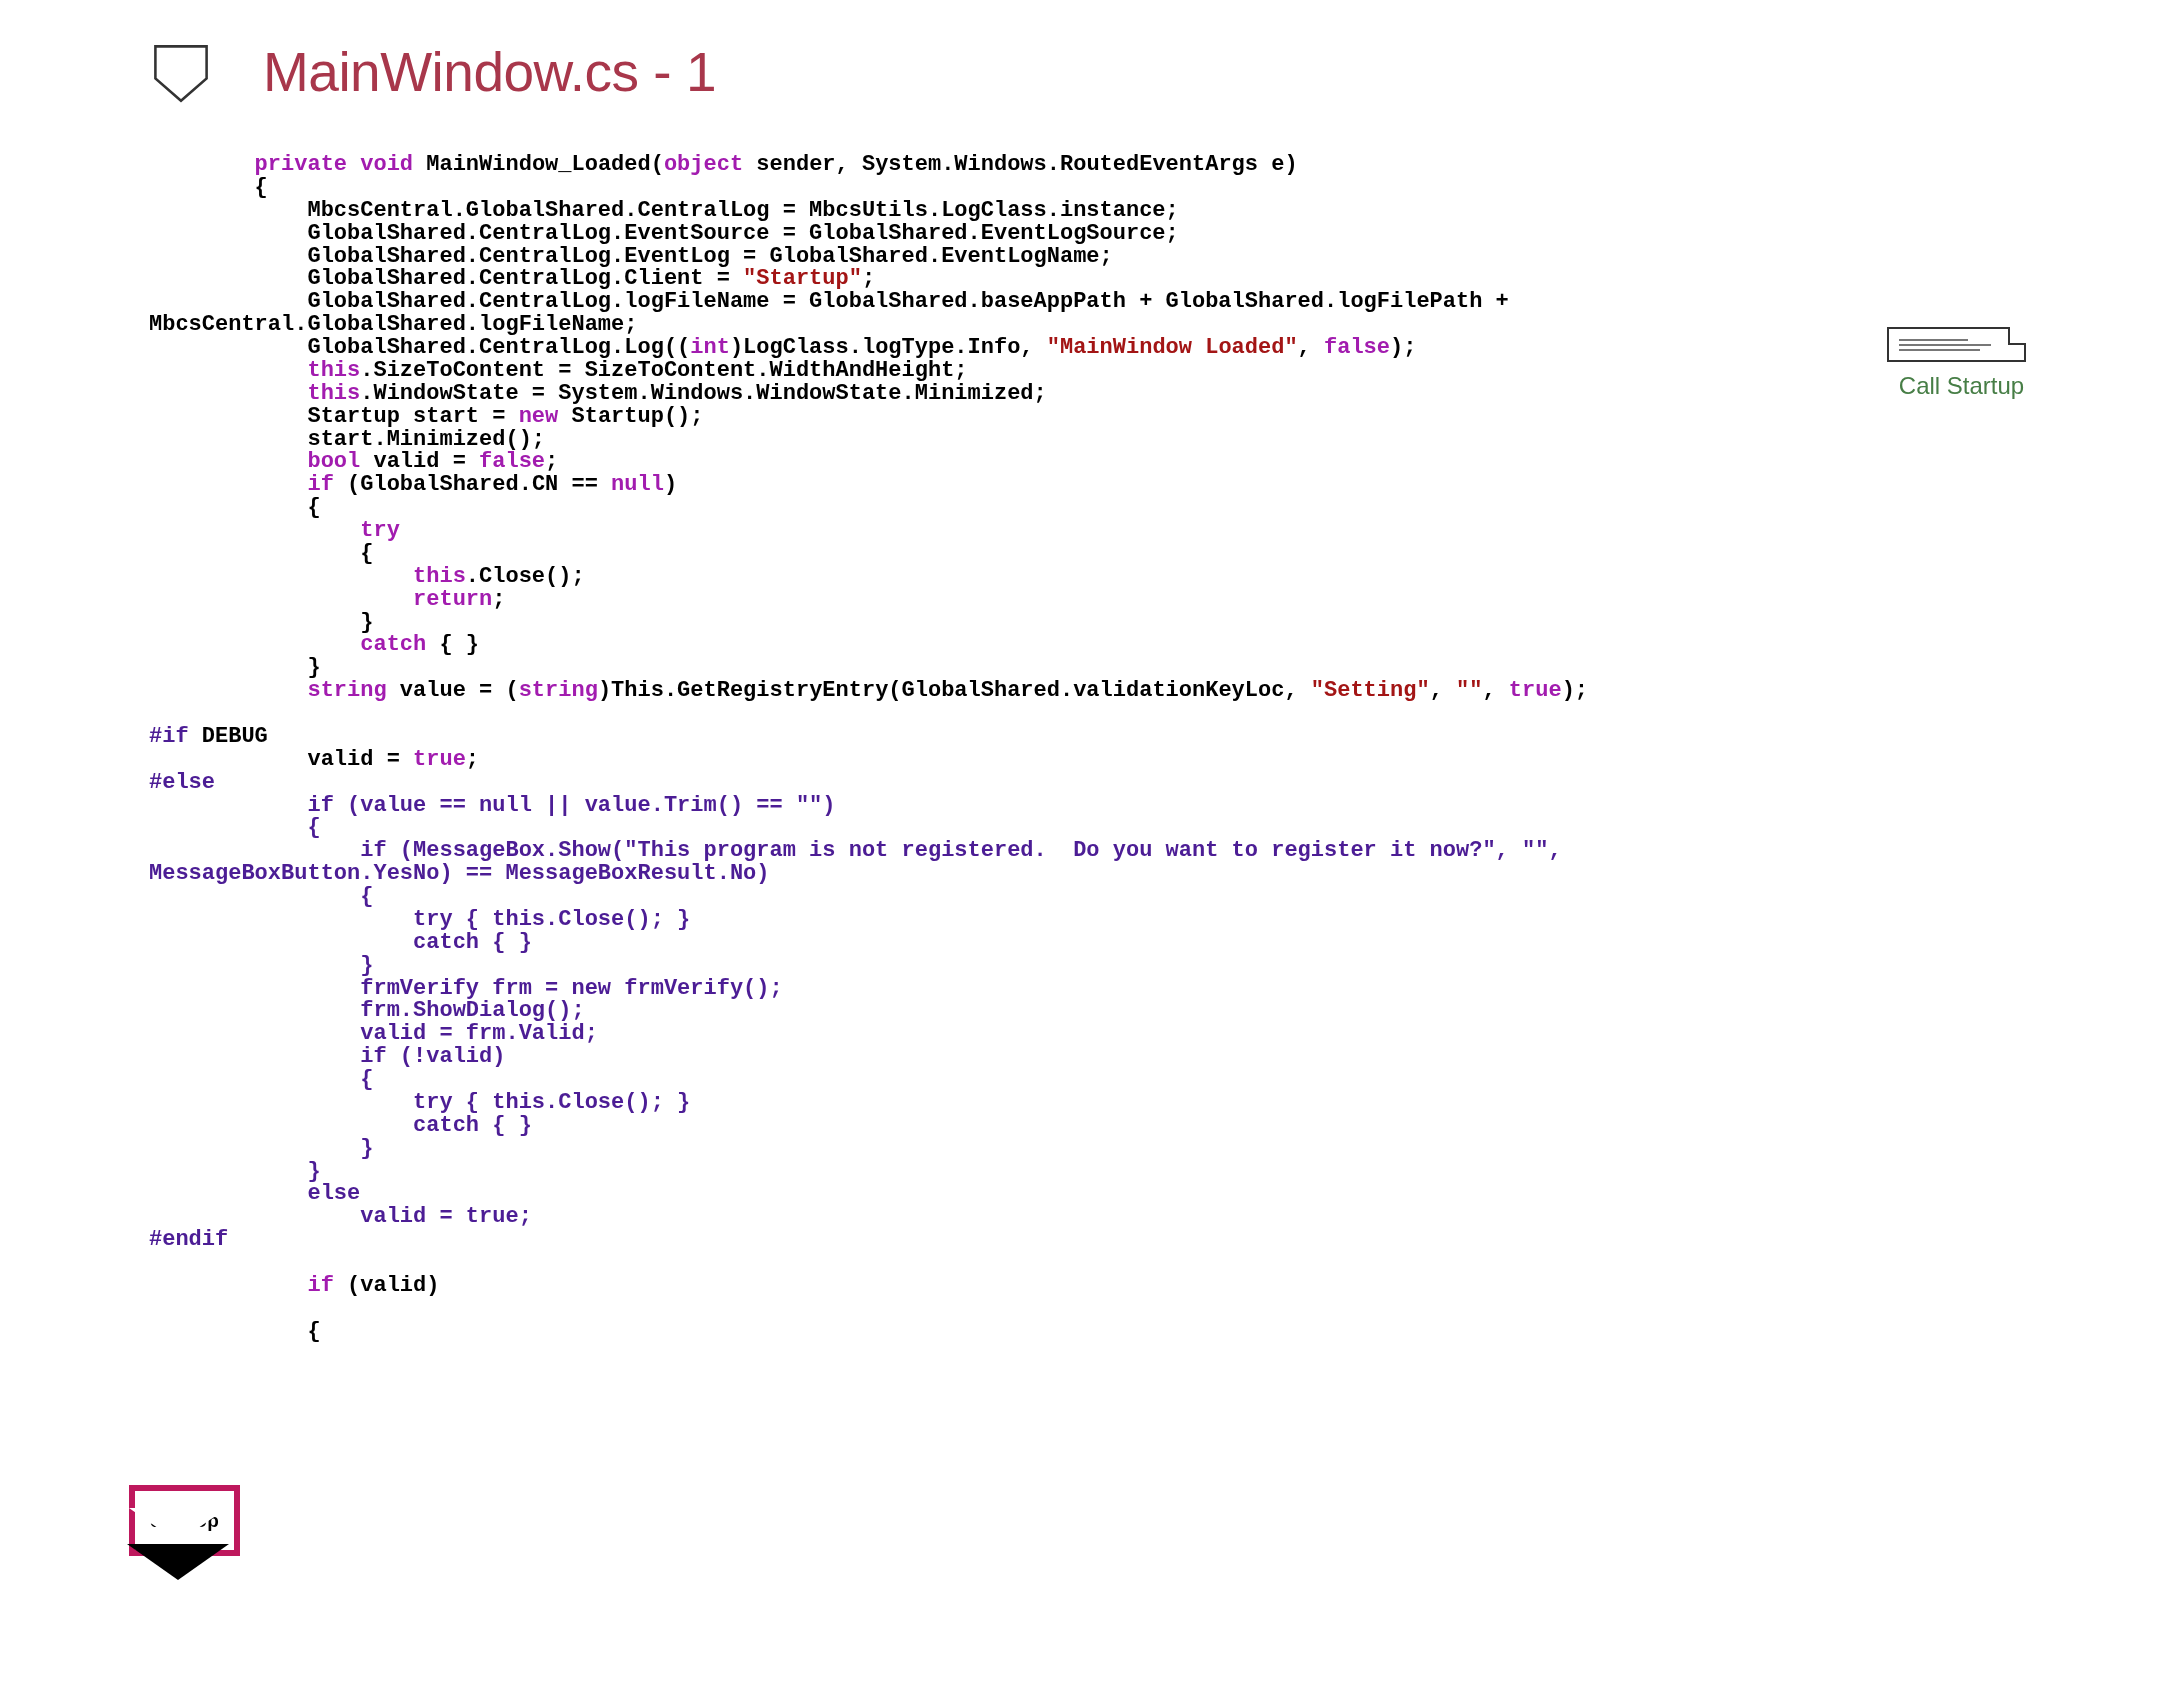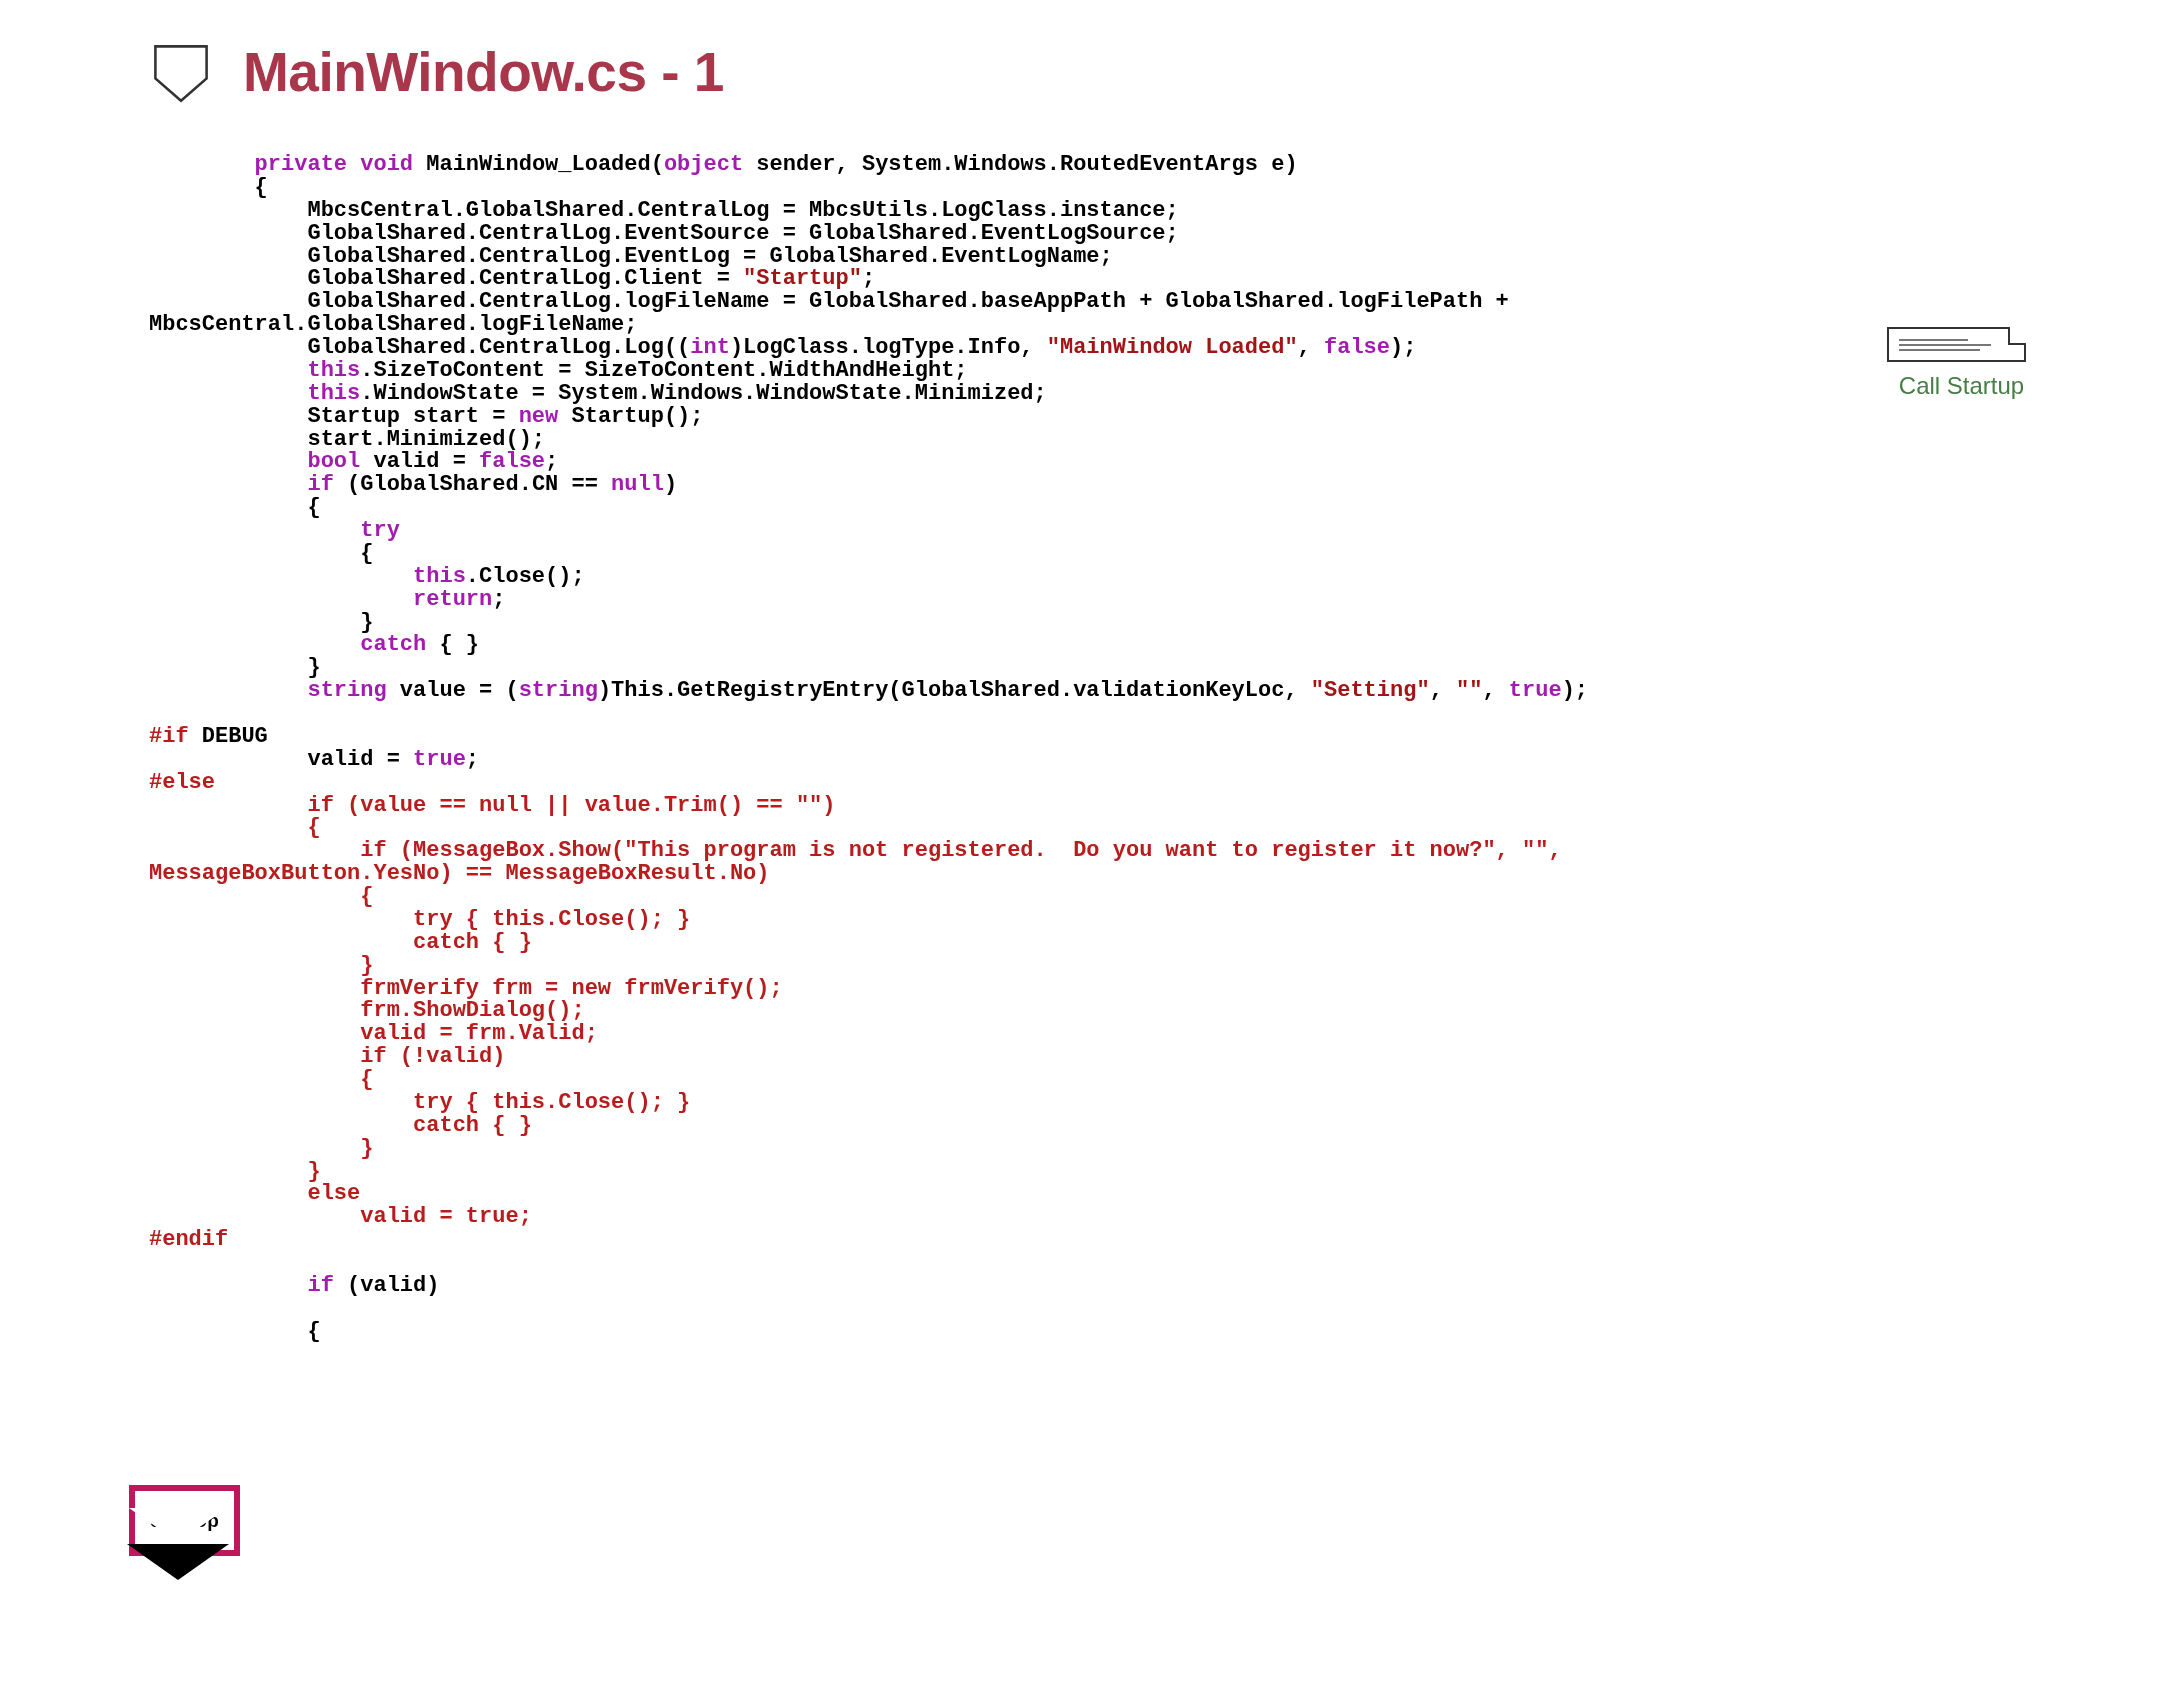--- a/index.html
+++ b/index.html
@@ -22,35 +22,36 @@
   }
   .pentagon-icon {
     width: 64px;
     height: 64px;
     margin-right: 30px;
     flex-shrink: 0;
   }
   .title {
     font-size: 55px;
     color: #a8374b;
-    font-weight: 700;
+    font-weight: 400;
     letter-spacing: -0.5px;
+    margin-left: 20px;
   }
   .code-block {
     font-family: "Consolas", "Courier New", monospace;
     font-size: 22px;
     line-height: 1.04;
     white-space: pre;
     color: #000;
     margin: 0;
     font-weight: bold;
   }
   .k-blue { color: #a21caf; font-weight: bold; }
   .k-str  { color: #a31515; font-weight: bold; }
-  .k-gray { color: #b91c1c; font-weight: bold; font-family: Liberation Mono, monospace; }
+  .k-gray { color: #4c1d95; font-weight: bold; font-family: Liberation Mono, monospace; }
 
   .callout {
     position: absolute;
     right: 142px;
     top: 327px;
     width: 149px;
     text-align: center;
   }
   .callout-box {
     border: 2px solid #333;

